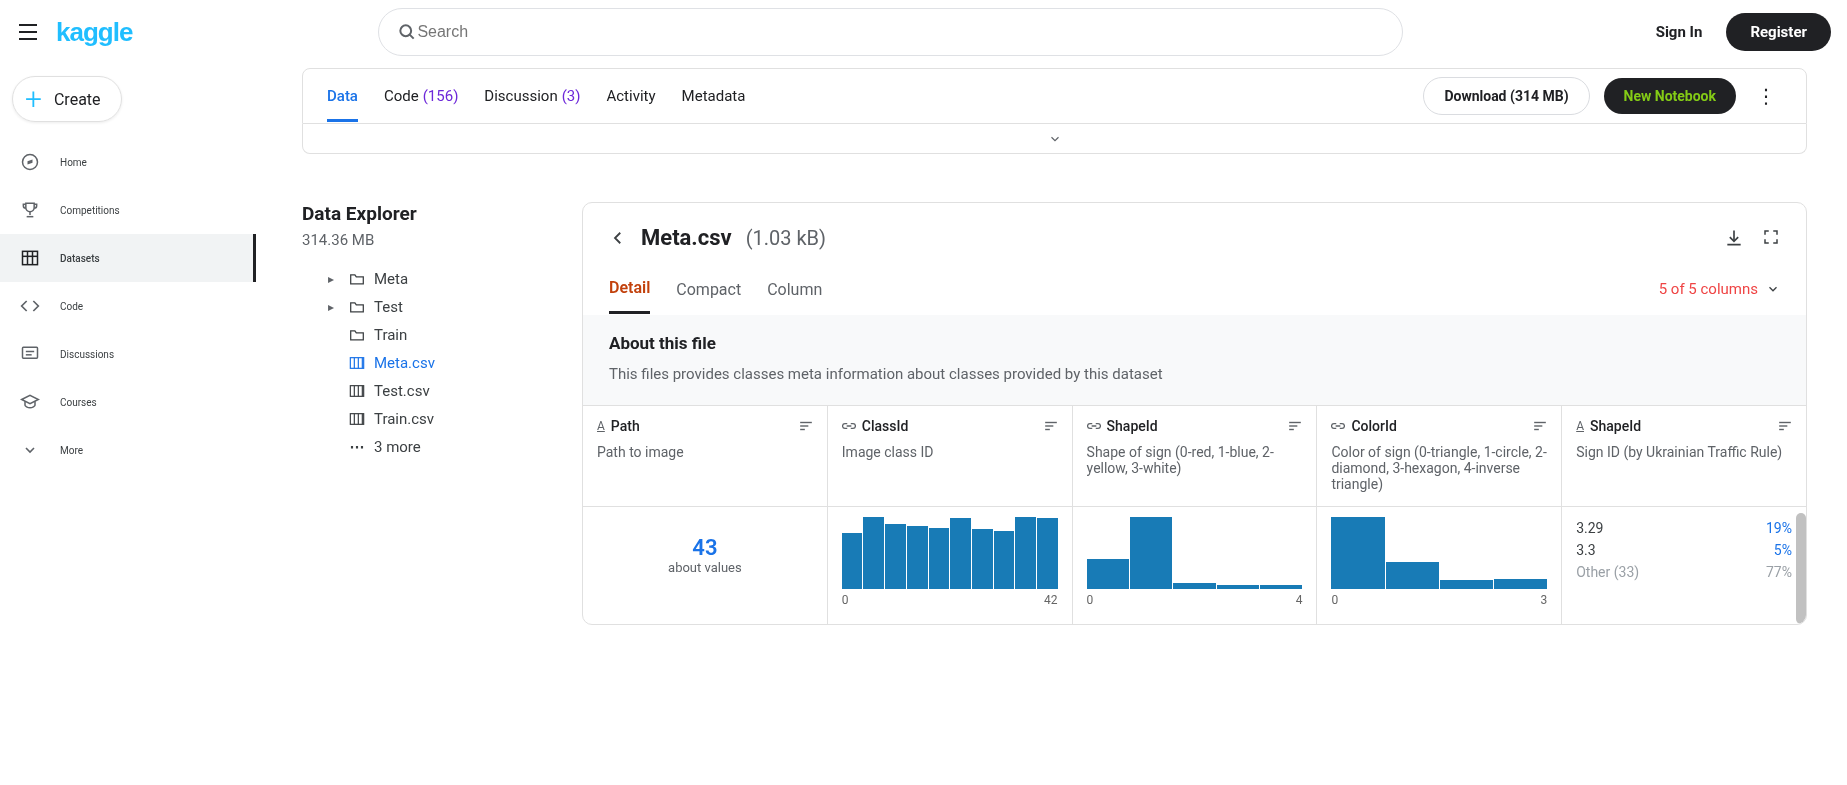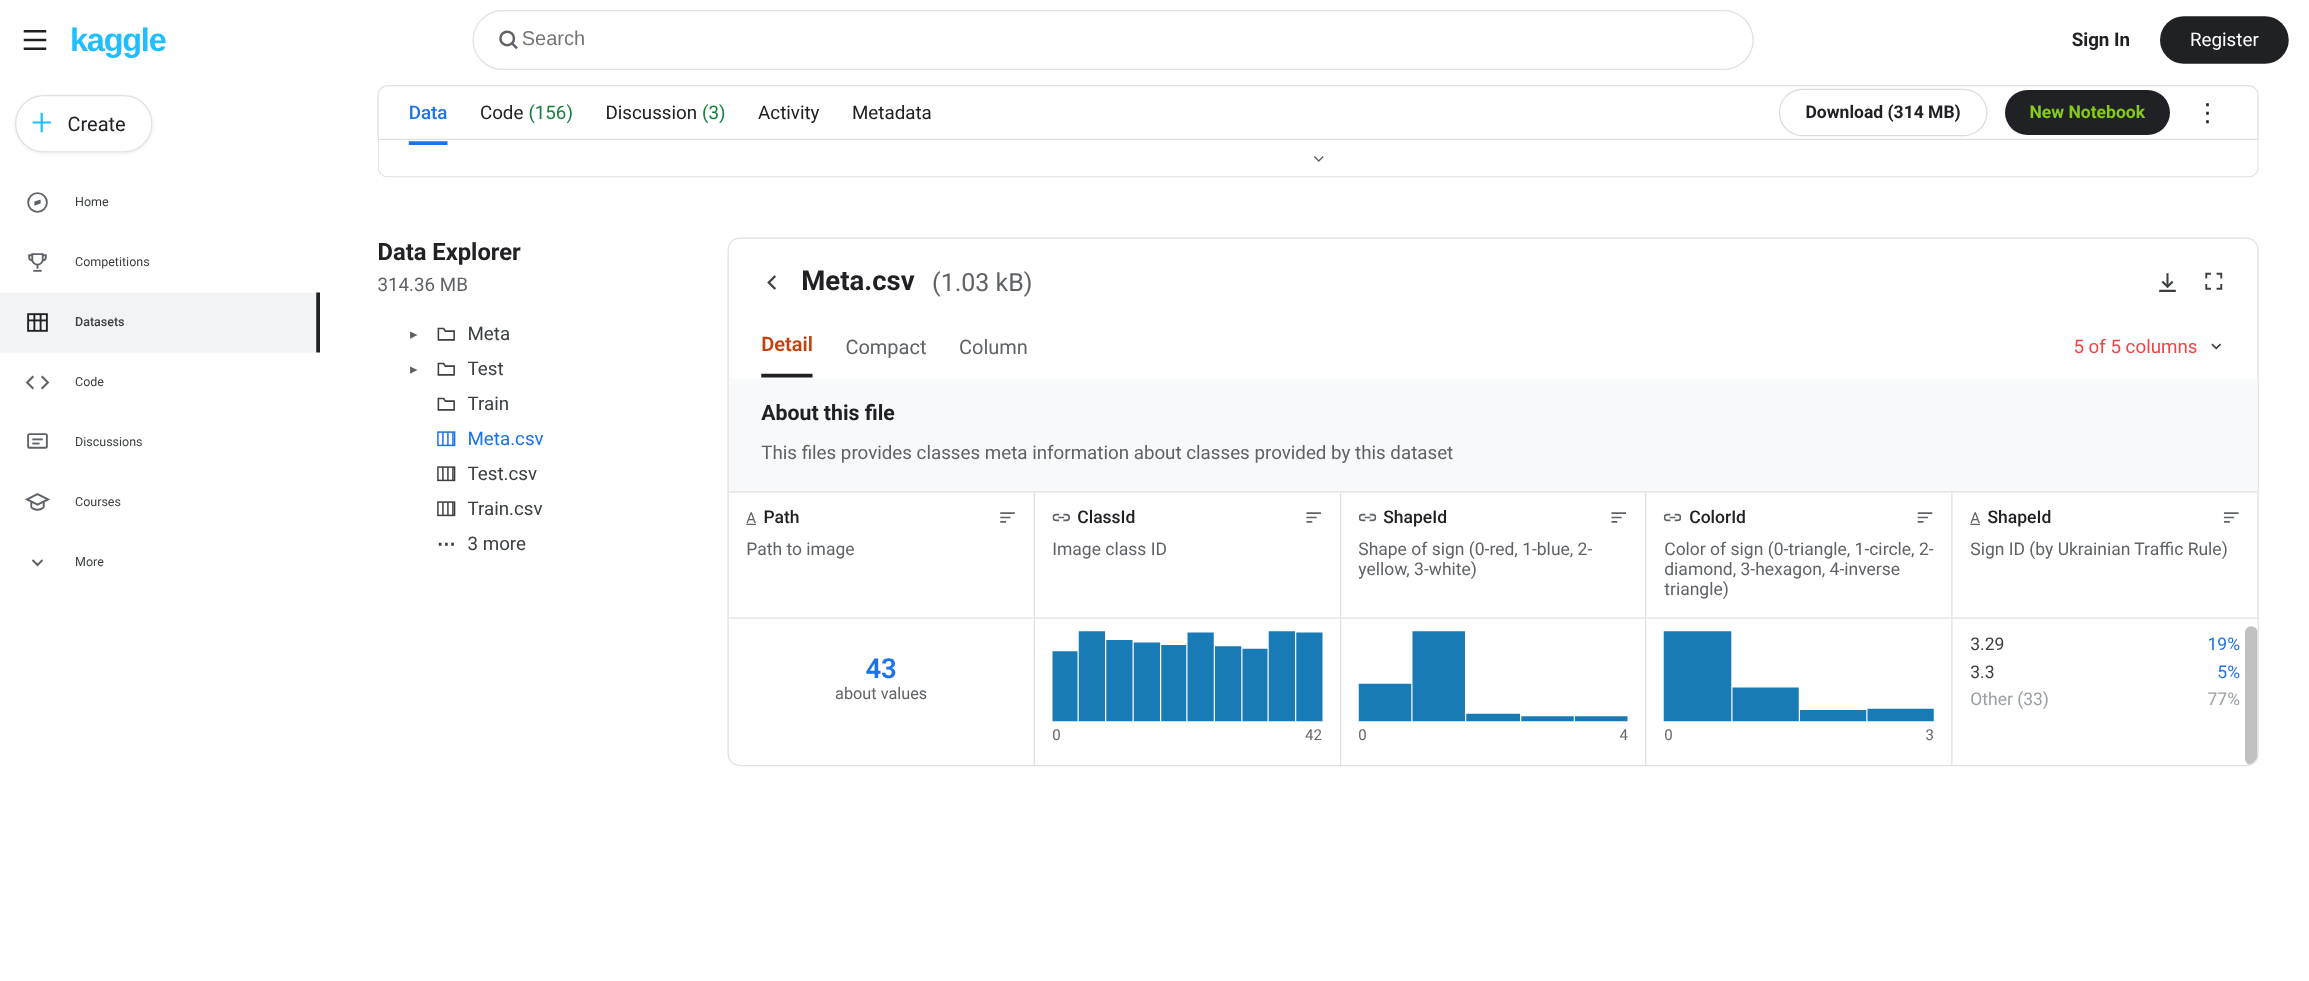--- a/index.html
+++ b/index.html
@@ -6,33 +6,33 @@
   body { font-family: -apple-system, BlinkMacSystemFont, 'Segoe UI', Roboto, sans-serif; color: #202124; background:#fff; overflow-x:hidden; }
   .topbar { display:flex; align-items:center; height:64px; padding:0 16px; gap:16px; position:relative; }
   .hamburger { width:24px; height:24px; display:flex; flex-direction:column; justify-content:center; gap:5px; cursor:pointer; }
   .hamburger span { display:block; height:2px; background:#202124; width:18px; margin:0 auto;}
   .logo { color:#20beff; font-weight:700; font-size:26px; letter-spacing:-1px; font-family: Arial, sans-serif; }
   .search-wrap { flex:1; display:flex; align-items:center; margin-left:230px; }
   .search { display:flex; align-items:center; width: 1025px; height:48px; border:1px solid #dfe1e5; border-radius:24px; padding:0 18px; color:#5f6368; }
   .search input { border:none; outline:none; flex:1; font-size:16px; background:transparent; }
   .auth { display:flex; align-items:center; gap:24px; margin-left:auto; }
   .signin { font-weight:700; font-size:15px; cursor:pointer; }
-  .register-btn { background:#202124; color:#fff; padding:10px 24px; border-radius:24px; font-weight:400; cursor:pointer; font-size:15px;}
+  .register-btn { background:#202124; color:#fff; padding:10px 24px; border-radius:24px; font-weight:700; cursor:pointer; font-size:15px;}
   .sidebar { position:absolute; left:0; top:64px; width:256px; padding:4px 0;}
   .create-pill { display:inline-flex; align-items:center; gap:12px; margin:8px 12px 16px; padding:10px 20px 10px 12px; border:1px solid #e0e0e0; border-radius:28px; font-size:16px; cursor:pointer; box-shadow:0 1px 3px rgba(0,0,0,.08);}
   .create-pill .plus { color:#20beff; font-size:30px; font-weight:300; line-height:24px;}
   .nav-item { display:flex; align-items:center; gap:18px; padding:12px 18px; font-size:10px; color:#3c4043; cursor:pointer; border-radius:0;}
   .nav-item.active { background:#f1f3f4; border-right:3px solid #202124; font-weight:500;}
   .nav-icon { width:24px; height:24px; display:flex; align-items:center; justify-content:center; color:#5f6368;}
   .main { margin-left:256px; padding:0 40px 40px 46px; }
-  .tabs-bar { display:flex; align-items:center; border:1px solid #e0e0e0; border-radius:8px 8px 0 0; padding:0 24px; height:44px; gap:26px; position:relative; margin-top:4px;}
+  .tabs-bar { display:flex; align-items:center; border:1px solid #e0e0e0; border-radius:8px 8px 0 0; padding:0 24px; height:56px; gap:26px; position:relative; margin-top:4px;}
   .tab { font-size:15px; cursor:pointer; color:#202124; display:flex; gap:4px; align-items:center;}
   .tab.active { color:#1a73e8; font-weight:500; position:relative;}
   .tab.active::after { content:''; position:absolute; left:0; right:0; bottom:-17px; height:3px; background:#1a73e8;}
-  .tab .count { color:#15803d;}
+  .tab .count { color:#6d28d9;}
   .tabs-actions { margin-left:auto; display:flex; align-items:center; gap:14px;}
   .download-btn { border:1px solid #dadce0; padding:10px 20px; border-radius:22px; font-weight:700; font-size:14px; cursor:pointer;}
   .newnb-btn { background:#202124; color:#84cc16; padding:10px 20px; border-radius:22px; font-weight:700; font-size:14px; cursor:pointer;}
   .more-dots { font-size:20px; cursor:pointer; padding:6px;}
   .expand-strip { border:1px solid #e0e0e0; border-top:none; border-radius:0 0 8px 8px; height:30px; display:flex; align-items:center; justify-content:center; cursor:pointer; color:#5f6368; font-size:14px;}
   .content-row { display:flex; gap:40px; margin-top:48px; align-items:flex-start;}
   .explorer { width:240px; flex-shrink:0;}
   .explorer h2 { font-size:19px; font-weight:700; margin-bottom:6px;}
   .explorer-size { color:#5f6368; font-size:15px; margin-bottom:16px;}
   .tree-item { display:flex; align-items:center; gap:8px; padding:5px 0; font-size:15px; cursor:pointer; color:#3c4043;}

